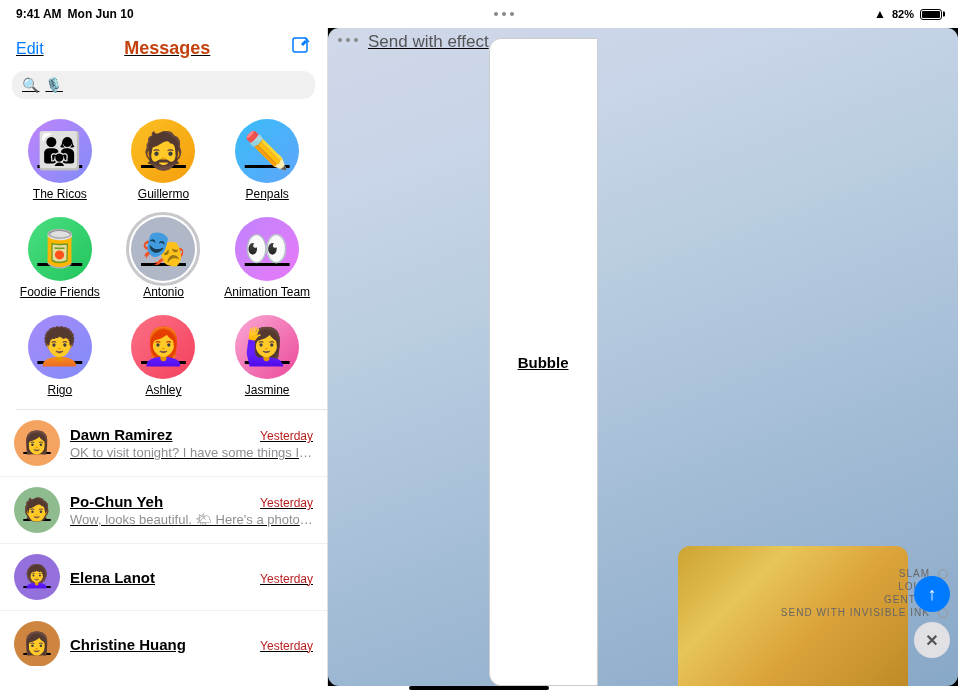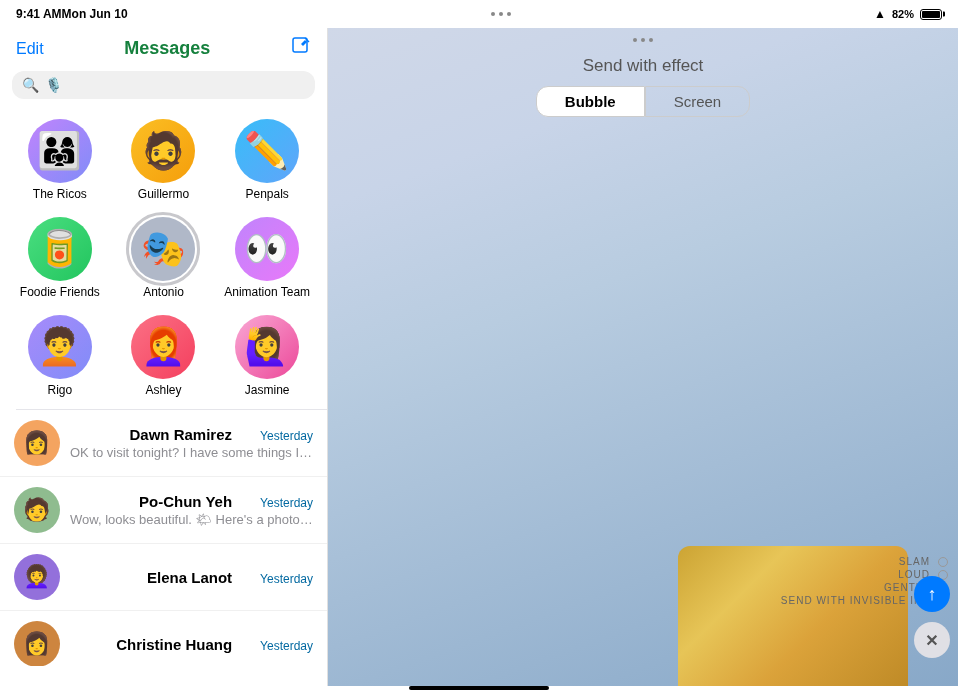--- a/index.html
+++ b/index.html
@@ -19,39 +19,40 @@
       height: 28px;
       display: flex;
       align-items: center;
       justify-content: space-between;
       padding: 0 16px;
       font-size: 12px;
       font-weight: 600;
       color: #000;
       flex-shrink: 0;
     }
-    .status-bar-left { display: flex; align-items: center; }
+    .status-bar-left { display: flex; align-items: center; gap: 6px; }
     .status-bar-center { display: flex; align-items: center; gap: 4px; }
     .status-bar-right { display: flex; align-items: center; gap: 6px; font-size: 11px; }
     .wifi-icon { font-size: 12px; }
     .battery-bar {
       width: 22px; height: 11px; border: 1.5px solid #000; border-radius: 3px;
       position: relative; display: flex; align-items: center; padding: 1px;
     }
     .battery-bar::after {
       content: ''; position: absolute; right: -4px; top: 50%; transform: translateY(-50%);
       width: 2px; height: 5px; background: #000; border-radius: 0 1px 1px 0;
     }
     .battery-fill { background: #000; height: 100%; width: 100%; border-radius: 1px; }
 
     
     .main-content {
       display: flex;
       flex: 1;
       overflow: hidden;
+      text-decoration: underline;
     }
 
     
     .sidebar {
       width: 328px;
       background: #fff;
       display: flex;
       flex-direction: column;
       flex-shrink: 0;
       border-right: 1px solid #e0e0e0;
@@ -67,21 +68,21 @@
     .sidebar-edit-btn {
       color: #007AFF;
       font-size: 16px;
       cursor: pointer;
       background: none;
       border: none;
     }
     .sidebar-title {
       font-size: 18px;
       font-weight: 700;
-      color: #15803d;
+      color: #c2410c;
       text-align: center;
       flex: 1;
     }
     .sidebar-compose-btn {
       color: #007AFF;
       font-size: 18px;
       cursor: pointer;
       background: none;
       border: none;
     }
@@ -166,33 +167,34 @@
       cursor: pointer;
       border-bottom: 1px solid #f0f0f0;
     }
     .msg-avatar {
       width: 46px; height: 46px; border-radius: 50%;
       display: flex; align-items: center; justify-content: center;
       font-size: 22px; flex-shrink: 0;
       overflow: hidden;
     }
     .msg-body { flex: 1; min-width: 0; }
-    .msg-header { display: flex; justify-content: flex-end; align-items: baseline; gap: 28px; }
+    .msg-header { display: flex; justify-content: space-between; align-items: baseline; }
     .msg-name { font-size: 15px; font-weight: 600; color: #000; }
-    .msg-time { font-size: 12px; color: #0369a1; flex-shrink: 0; }
+    .msg-time { font-size: 12px; color: #b91c1c; flex-shrink: 0; }
     .msg-preview { font-size: 13px; color: #8e8e93; white-space: nowrap; overflow: hidden; text-overflow: ellipsis; margin-top: 2px; }
 
     
     .right-panel {
       flex: 1;
       background: linear-gradient(160deg, #d0d8e8 0%, #c8d4e8 20%, #b8cce0 40%, #a8c0d8 60%, #98b4d0 80%, #88a8c8 100%);
       position: relative;
       display: flex;
-      flex-direction: column;
+      flex-direction: row;
       overflow: hidden;
+      border-radius: 11px;
     }
 
     
     .right-top-dots {
       display: flex;
       justify-content: center;
       padding: 10px;
       gap: 4px;
     }
     .dot { width: 4px; height: 4px; border-radius: 50%; background: #888; }
@@ -239,21 +241,21 @@
       align-items: flex-end;
       justify-content: flex-end;
       padding-bottom: 0;
       position: relative;
     }
 
     
     .effects-sidebar {
       position: absolute;
       right: 10px;
-      bottom: 80px;
+      bottom: 68px;
       display: flex;
       flex-direction: column;
       gap: 2px;
       align-items: flex-end;
     }
     .effect-row {
       display: flex;
       align-items: center;
       gap: 8px;
       justify-content: flex-end;
@@ -472,21 +474,20 @@
     <div class="right-top-dots">
       <div class="dot"></div>
       <div class="dot"></div>
       <div class="dot"></div>
     </div>
 
     <div class="send-with-effect">Send with effect</div>
 
     <div class="effect-toggle">
       <button class="toggle-btn toggle-bubble active">Bubble</button>
-      <button class="toggle-btn toggle-screen">Screen</button>
     </div>
 
     <div class="blurred-center">
 
       <div class="preview-image">
         <div class="preview-image-inner"></div>
       </div>
 
       <div class="effects-sidebar">
       <div class="effect-row">

